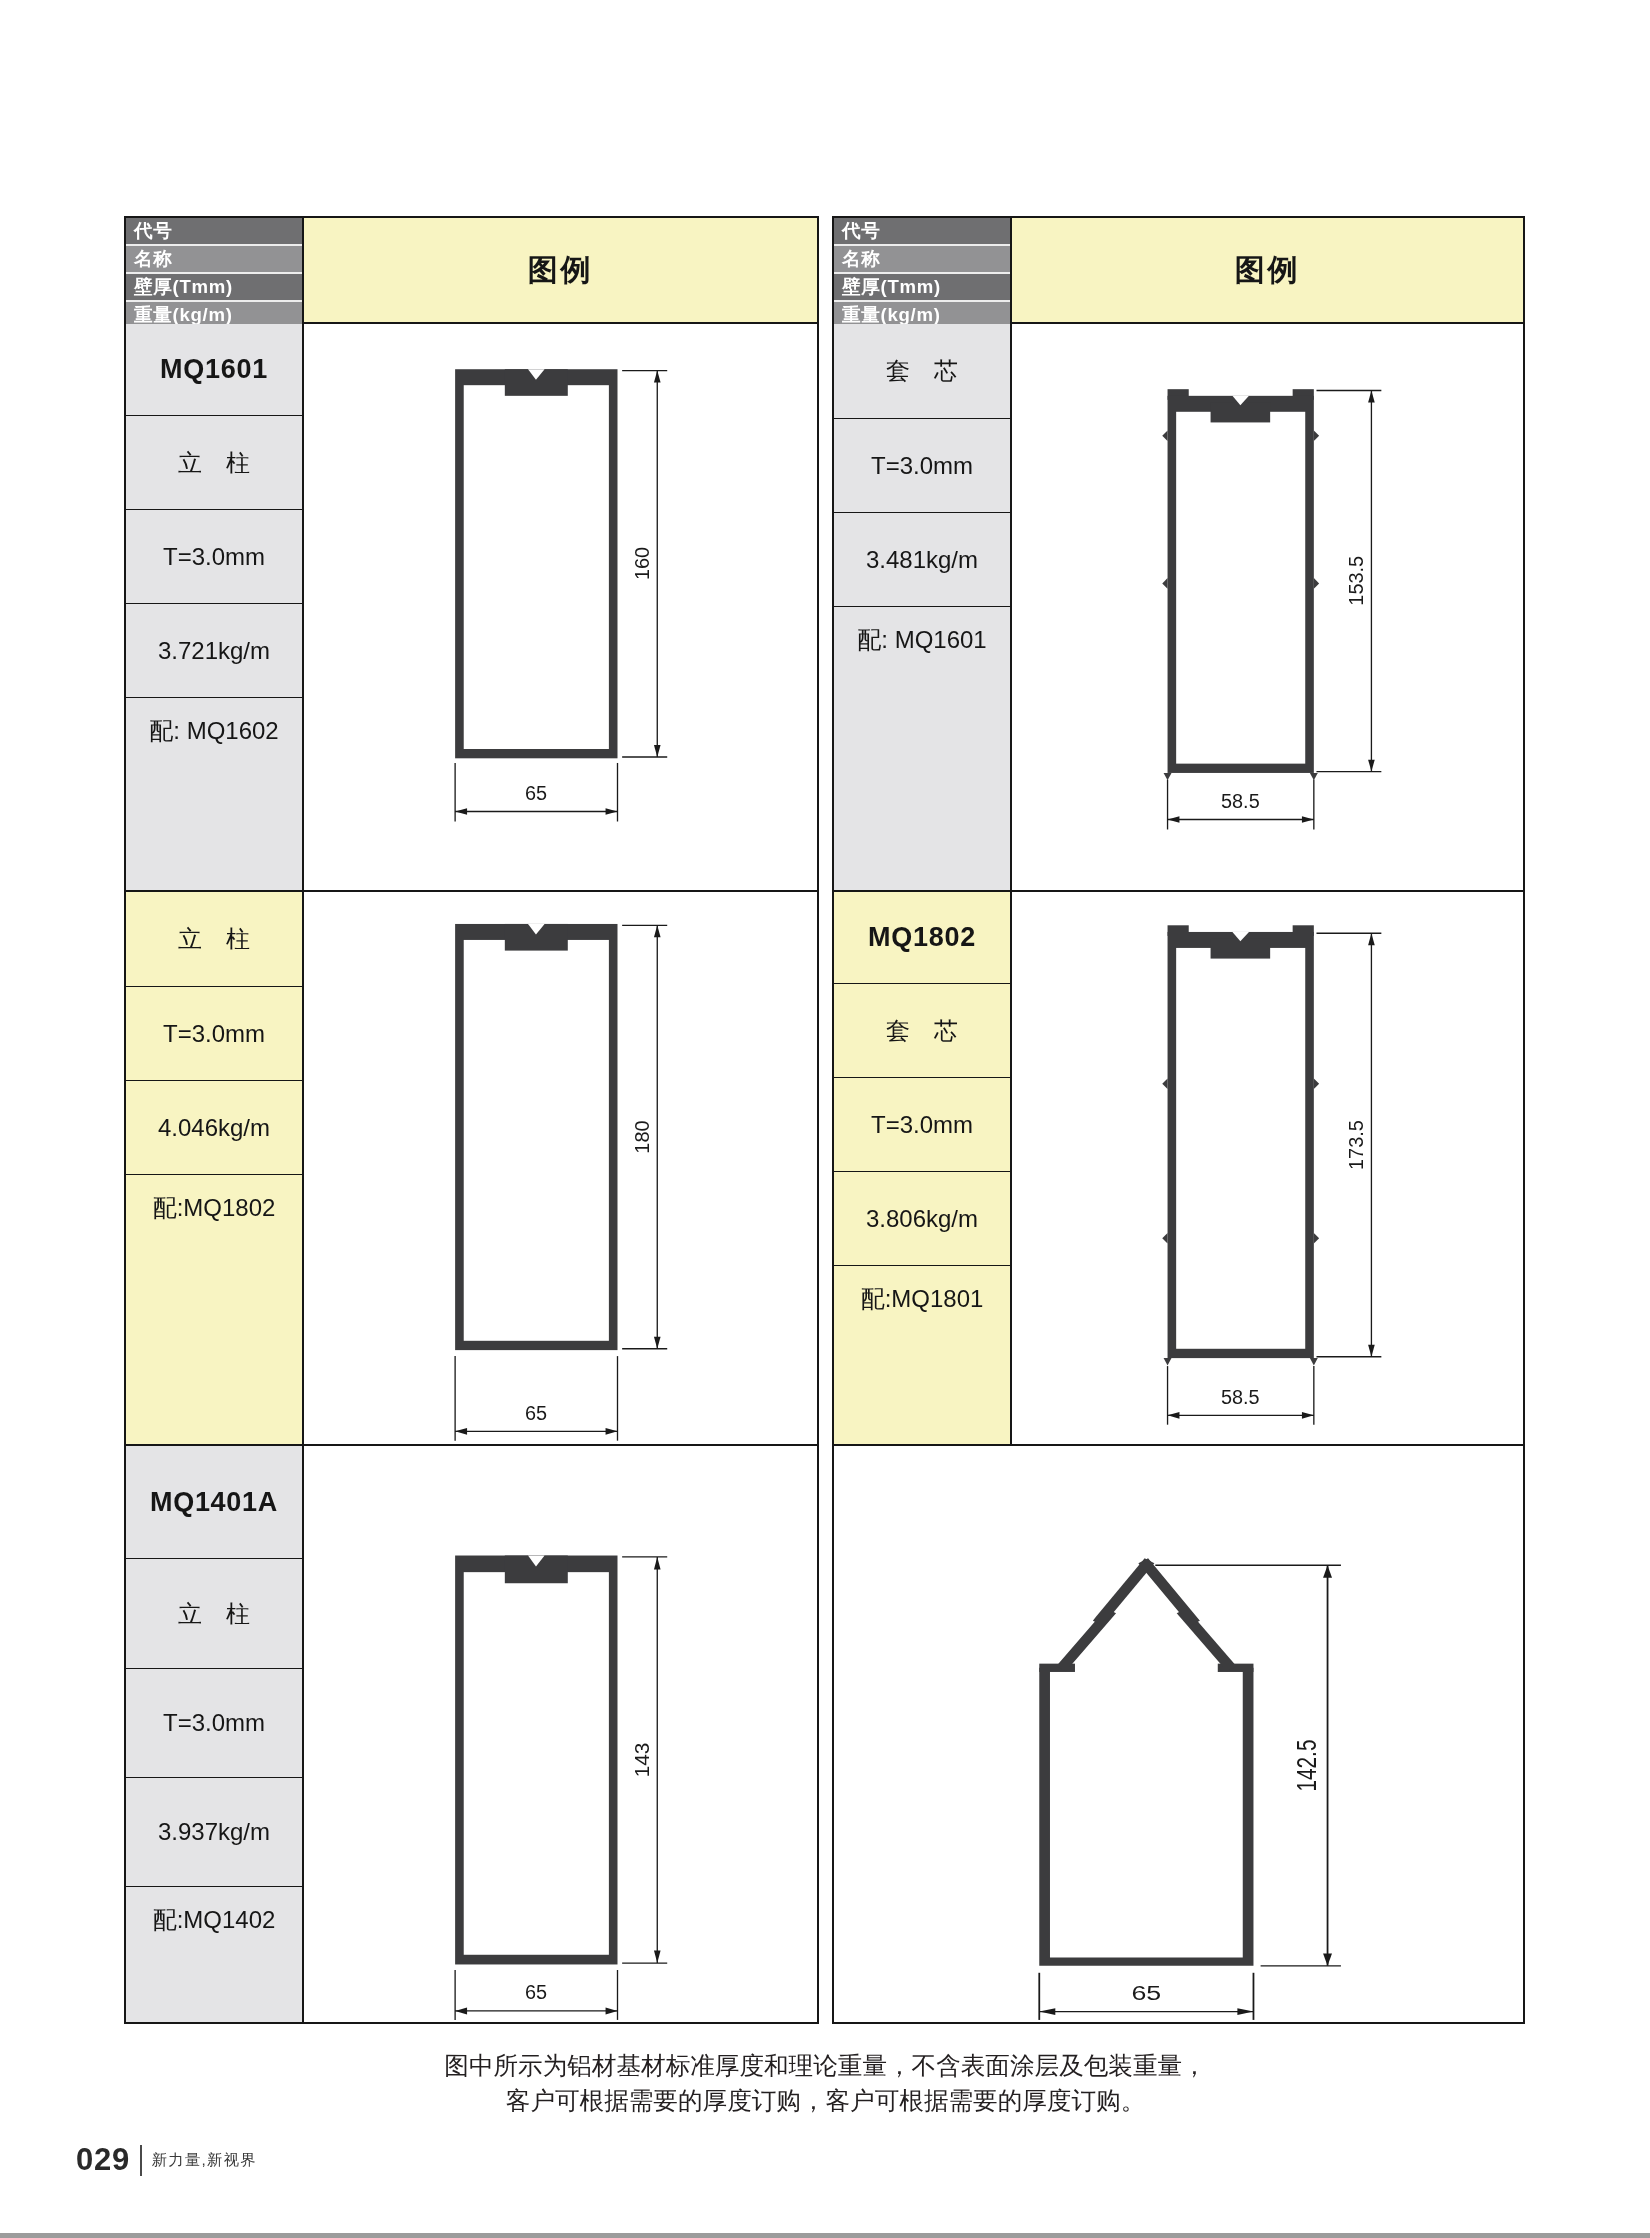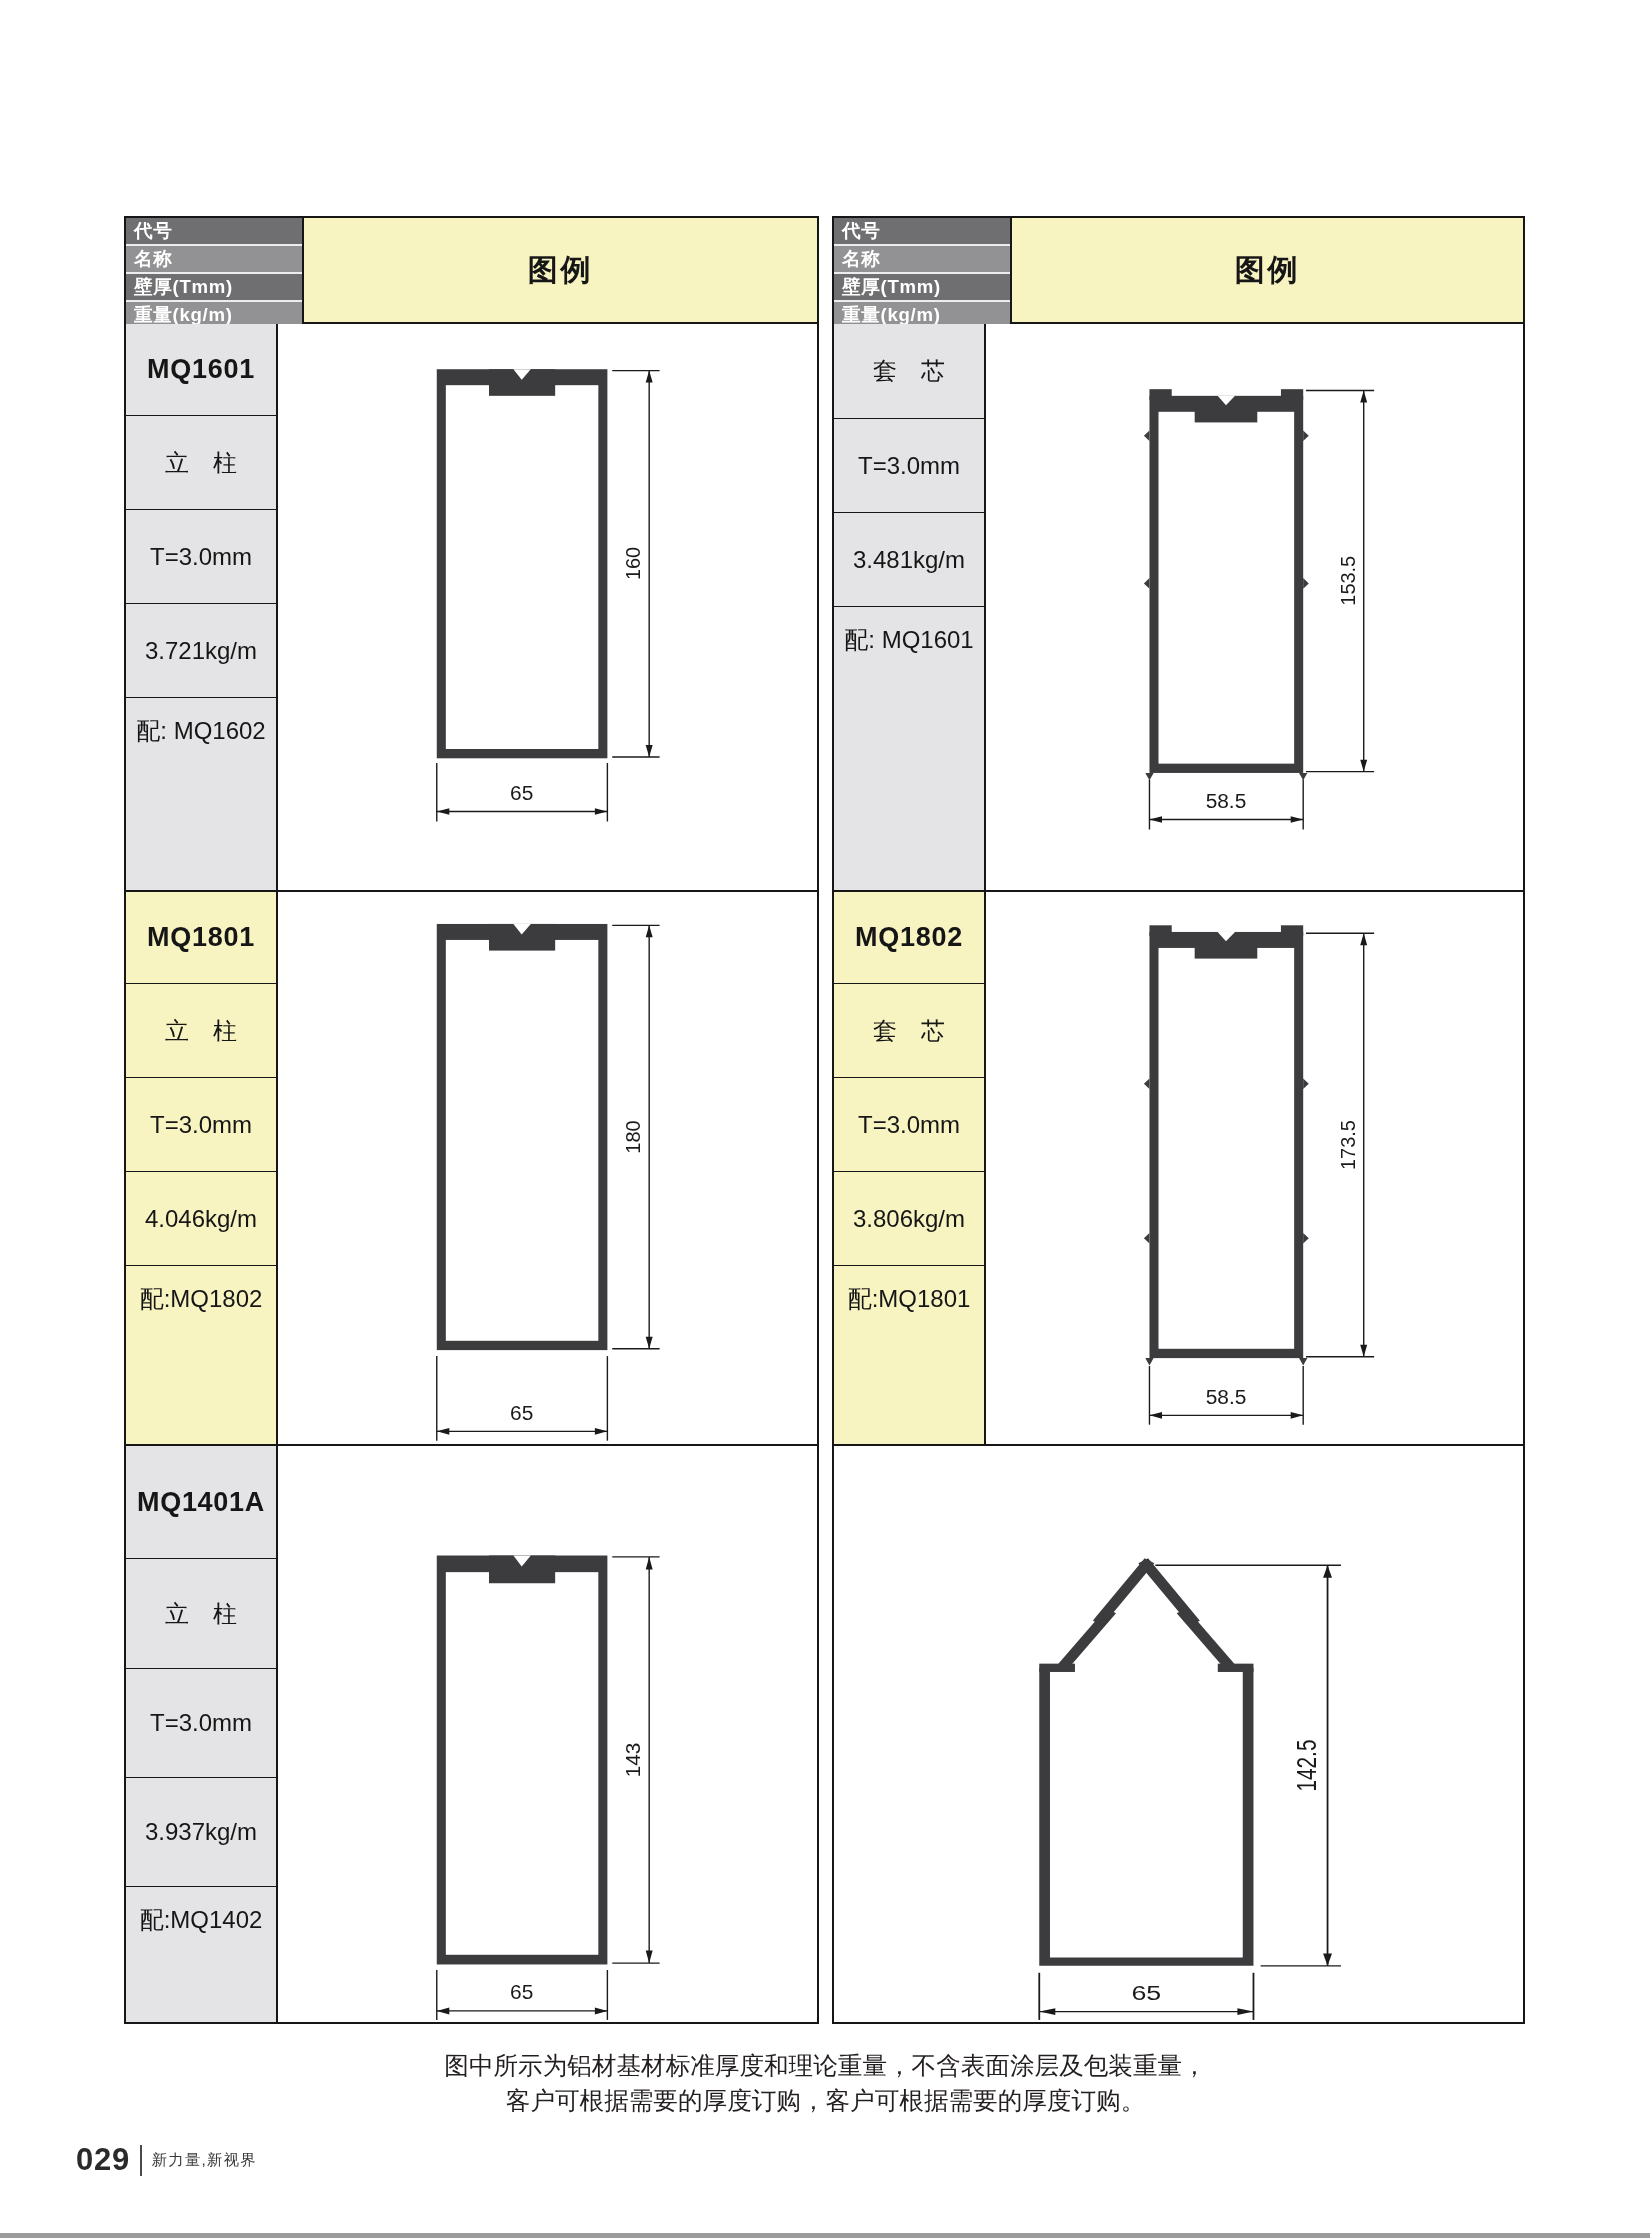--- a/index.html
+++ b/index.html
@@ -17,21 +17,21 @@
   .hrow.dark{background:#6f6f71}
   .hrow.mid{background:#929294}
   .hlegend{flex:1;background:#f8f4c2;display:flex;align-items:center;justify-content:center;font-size:30px;font-weight:bold;color:#161616;letter-spacing:2.7px}
 
   .prow{display:flex;flex:none}
   .prow + .prow{border-top:2px solid #161616}
   .prow.r1{height:566px}
   .prow.r2{height:554px}
   .prow.r3{flex:1}
 
-  .labels{width:152px;flex:none;border-right:2px solid #161616;display:flex;flex-direction:column}
+  .labels{width:178px;flex:none;border-right:2px solid #161616;display:flex;flex-direction:column}
   .cell{display:flex;align-items:center;justify-content:center;font-size:24px;color:#161616;flex:none}
   .cell + .cell{border-top:1.3px solid #161616}
   .cell.code{font-weight:bold;font-size:27px;letter-spacing:0.7px}
   .cell.match{flex:1;align-items:flex-start;padding-top:17.3px}
   .r1 .cell.c1,.r2 .cell.c1{height:91px}
   .r1 .cell.c2,.r2 .cell.c2{height:94px}
   .r1 .cell.c3,.r2 .cell.c3{height:94px}
   .r1 .cell.c4,.r2 .cell.c4{height:94px}
   .r3 .cell.c1{height:112px}
   .r3 .cell.c2{height:110px}
@@ -96,21 +96,20 @@
         <line x1="228" y1="733" x2="473" y2="733"></line>
         <polygon class="ah" points="228,733 246,728 246,738"></polygon>
         <polygon class="ah" points="473,733 455,728 455,738"></polygon>
         <text x="350" y="716">65</text>
       </svg>
     </div>
   </div>
 
   <div class="prow r2 yellow">
     <div class="labels">
-      <div class="cell code c1">MQ1801</div>
       <div class="cell c2">立　柱</div>
       <div class="cell c3">T=3.0mm</div>
       <div class="cell c4">4.046kg/m</div>
       <div class="cell match">配:MQ1802</div>
     </div>
     <div class="diagram">
       <svg class="dg" viewBox="0 0 774 829" preserveAspectRatio="none">
         <rect x="228" y="48" width="245" height="640" fill="#3c3c3e"></rect>
         <rect x="241" y="72" width="219" height="602" fill="#ffffff"></rect>
         <rect x="303" y="48" width="95" height="40" fill="#3c3c3e"></rect>

